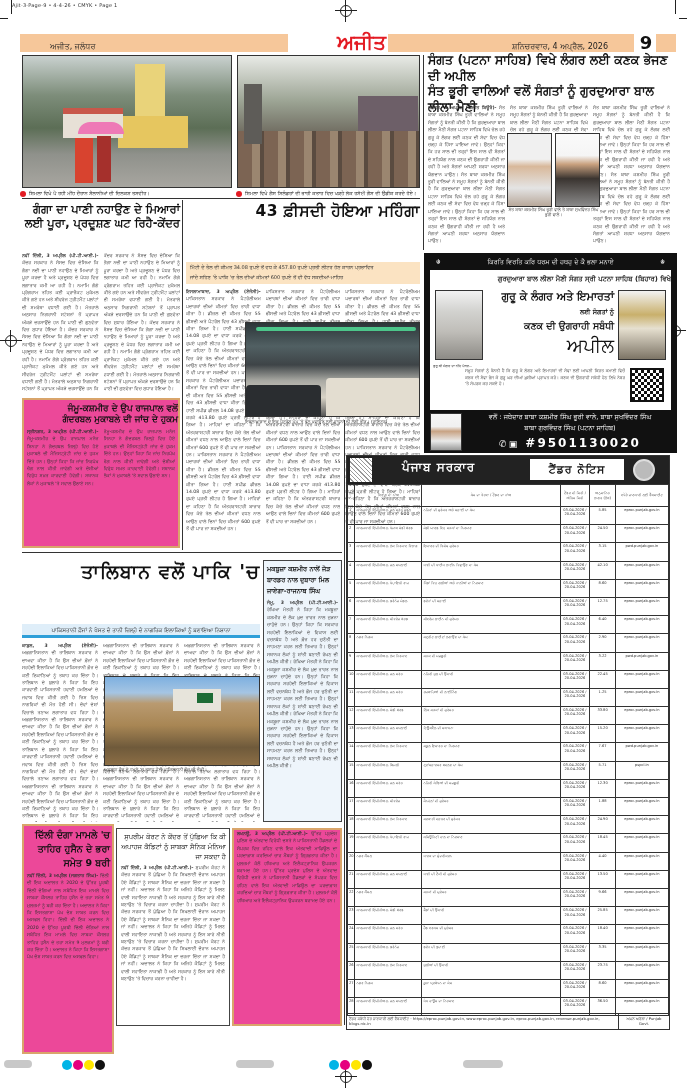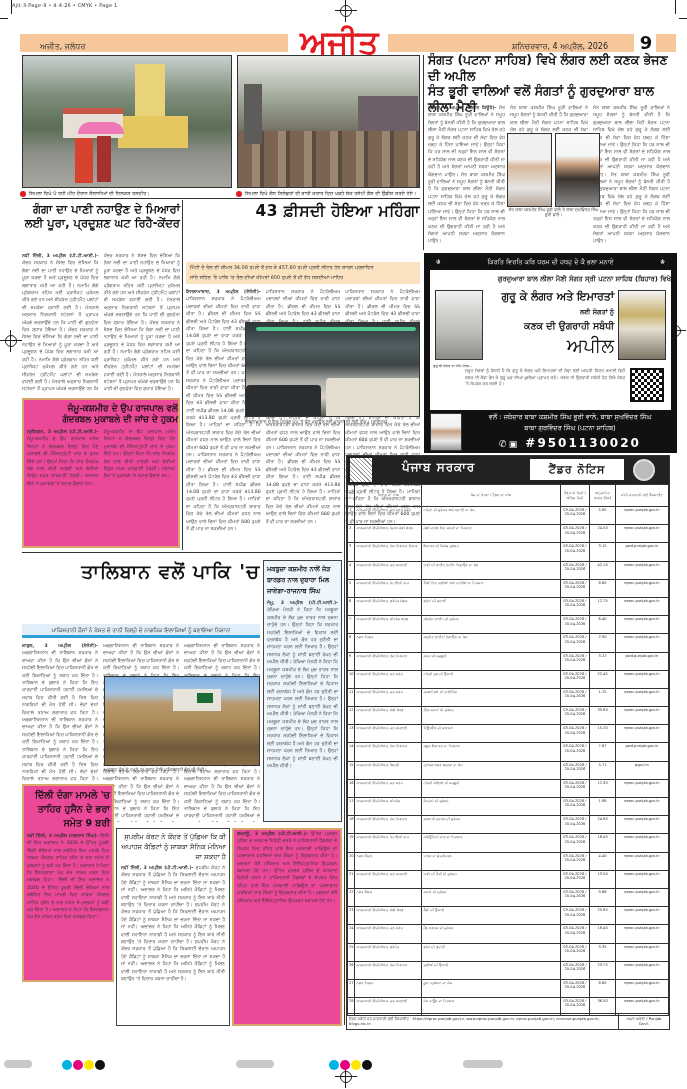--- a/index.html
+++ b/index.html
@@ -8,21 +8,21 @@
 .slug{top:2px;left:12px;font-size:5px;color:#333;letter-spacing:.2px}
 .reg{width:22px;height:22px}
 .reg:before{content:"";position:absolute;left:10px;top:0;width:1px;height:22px;background:#222}
 .reg:after{content:"";position:absolute;left:0;top:10px;width:22px;height:1px;background:#222}
 .reg .c{position:absolute;left:5px;top:5px;width:12px;height:12px;border:1px solid #222;border-radius:50%}
 .crop{background:#222}
 .mast-band{top:34px;height:18px;background:#f6c79a}
 .mast-left{left:20px;width:268px}
 .mast-right{left:388px;width:246px}
 .mast-left span,.mast-right span{font-size:8px;color:#222;line-height:18px}
-.logo{left:300px;top:28px;width:86px;height:28px;color:#e31b23;font-size:32px;font-weight:bold;text-align:left;font-family:"DejaVu Serif",serif;line-height:28px}
+.logo{left:300px;top:28px;width:86px;height:28px;color:#e31b23;font-size:20px;font-weight:bold;text-align:right;font-family:"DejaVu Serif",serif;line-height:28px}
 .pgno{left:636px;top:33px;width:20px;height:20px;font-size:18px;font-weight:bold;text-align:center;line-height:20px}
 .pgband{left:656px;top:34px;width:20px;height:18px;background:#f6c79a}
 .photo{border:1px solid #333;overflow:hidden}
 .caption{font-size:5px;line-height:8px;color:#222;white-space:nowrap;overflow:hidden}
 .caption .dot{display:inline-block;width:6px;height:6px;border-radius:50%;background:#e31b23;margin-right:3px;vertical-align:middle}
 .hl{font-weight:bold;text-align:right;color:#111;line-height:1.25}
 .body-text{font-size:4.6px;line-height:7.4px;color:#333;text-align:justify;overflow:hidden}
 .cols{display:flex;gap:5px}
 .cols > div{flex:1}
 .beige{background:#ec4899;border:2px solid #d9a56b}
@@ -53,21 +53,21 @@
   </div>
 <div class="abs reg" style="left:335px;top:1066px">
     <div class="c"></div>
   </div>
 <div class="abs crop" style="left:0;top:18px;width:8px;height:1px"></div>
 <div class="abs crop" style="left:11px;top:0;width:1px;height:14px"></div>
 <div class="abs crop" style="left:679px;top:18px;width:8px;height:1px"></div>
 <div class="abs crop" style="left:675px;top:0;width:1px;height:14px"></div>
 
 <div class="abs mast-band mast-left">
-  <span style="margin-left:20px">ਅਜੀਤ, ਜਲੰਧਰ</span>
+  <span style="margin-left:30px">ਅਜੀਤ, ਜਲੰਧਰ</span>
 </div>
 <div class="abs logo">ਅਜੀਤ</div>
 <div class="abs mast-band mast-right" style="text-align:right;padding-right:26px">
   <span>ਸ਼ਨਿਚਰਵਾਰ, 4 ਅਪ੍ਰੈਲ, 2026</span>
 </div>
 <div class="abs pgno">9</div>
 <div class="abs pgband"></div>
 
 <div class="abs photo" style="left:22px;top:55px;width:210px;height:133px;background:linear-gradient(180deg,#c9d1cf 0%,#7d8d7a 30%,#5c6e56 55%,#8f918b 75%,#a8a6a0 100%)">
   <div class="abs" style="left:112px;top:8px;width:30px;height:80px;background:#e9d37a"></div>
@@ -444,21 +444,21 @@
   <div class="abs" style="left:68px;top:12px;width:48px;height:22px;background:#e7e4db"></div>
   <div class="abs" style="left:92px;top:16px;width:16px;height:10px;background:#1d6b35"></div>
 </div>
 <div class="abs caption" style="left:104px;top:767px;width:156px;font-size:4.3px;white-space:normal;line-height:6px">ਅਫ਼ਗਾਨ ਫ਼ੌਜ ਦੇ ਹਮਲੇ 'ਚ ਤਬਾਹ ਹੋਈ ਪਾਕਿਸਤਾਨੀ ਫ਼ੌਜ ਦੀ ਚੌਕੀ।</div>
 
 <div class="abs" style="left:263px;top:560px;width:79px;height:262px;background:#eef5fb;border:1px solid #444">
   <div class="hl" style="font-size:6.5px;text-align:left;padding:3px 3px 2px;line-height:11px">ਮਕਬੂਜ਼ਾ ਕਸ਼ਮੀਰ ਨਾਲੋਂ ਜੋੜ ਬਾਰਡਰ ਨਾਲ ਦੁਬਾਰਾ ਮਿਲ ਜਾਏਗਾ-ਰਾਜਨਾਥ ਸਿੰਘ</div>
   <div class="body-text" style="padding:0 3px;height:205px;font-size:4.6px"><b>ਜੰਮੂ, 3 ਅਪ੍ਰੈਲ (ਪੀ.ਟੀ.ਆਈ.)-</b> <span>ਰੱਖਿਆ ਮੰਤਰੀ ਨੇ ਕਿਹਾ ਕਿ ਮਕਬੂਜ਼ਾ ਕਸ਼ਮੀਰ ਦੇ ਲੋਕ ਖ਼ੁਦ ਭਾਰਤ ਨਾਲ ਜੁੜਨਾ ਚਾਹੁੰਦੇ ਹਨ। ਉਨ੍ਹਾਂ ਕਿਹਾ ਕਿ ਸਰਕਾਰ ਸਰਹੱਦੀ ਇਲਾਕਿਆਂ ਦੇ ਵਿਕਾਸ ਲਈ ਵਚਨਬੱਧ ਹੈ ਅਤੇ ਫ਼ੌਜ ਹਰ ਚੁਣੌਤੀ ਦਾ ਸਾਹਮਣਾ ਕਰਨ ਲਈ ਤਿਆਰ ਹੈ। ਉਨ੍ਹਾਂ ਸਥਾਨਕ ਲੋਕਾਂ ਨੂੰ ਸ਼ਾਂਤੀ ਬਣਾਈ ਰੱਖਣ ਦੀ ਅਪੀਲ ਕੀਤੀ।</span> <span>ਰੱਖਿਆ ਮੰਤਰੀ ਨੇ ਕਿਹਾ ਕਿ ਮਕਬੂਜ਼ਾ ਕਸ਼ਮੀਰ ਦੇ ਲੋਕ ਖ਼ੁਦ ਭਾਰਤ ਨਾਲ ਜੁੜਨਾ ਚਾਹੁੰਦੇ ਹਨ। ਉਨ੍ਹਾਂ ਕਿਹਾ ਕਿ ਸਰਕਾਰ ਸਰਹੱਦੀ ਇਲਾਕਿਆਂ ਦੇ ਵਿਕਾਸ ਲਈ ਵਚਨਬੱਧ ਹੈ ਅਤੇ ਫ਼ੌਜ ਹਰ ਚੁਣੌਤੀ ਦਾ ਸਾਹਮਣਾ ਕਰਨ ਲਈ ਤਿਆਰ ਹੈ। ਉਨ੍ਹਾਂ ਸਥਾਨਕ ਲੋਕਾਂ ਨੂੰ ਸ਼ਾਂਤੀ ਬਣਾਈ ਰੱਖਣ ਦੀ ਅਪੀਲ ਕੀਤੀ।</span> <span>ਰੱਖਿਆ ਮੰਤਰੀ ਨੇ ਕਿਹਾ ਕਿ ਮਕਬੂਜ਼ਾ ਕਸ਼ਮੀਰ ਦੇ ਲੋਕ ਖ਼ੁਦ ਭਾਰਤ ਨਾਲ ਜੁੜਨਾ ਚਾਹੁੰਦੇ ਹਨ। ਉਨ੍ਹਾਂ ਕਿਹਾ ਕਿ ਸਰਕਾਰ ਸਰਹੱਦੀ ਇਲਾਕਿਆਂ ਦੇ ਵਿਕਾਸ ਲਈ ਵਚਨਬੱਧ ਹੈ ਅਤੇ ਫ਼ੌਜ ਹਰ ਚੁਣੌਤੀ ਦਾ ਸਾਹਮਣਾ ਕਰਨ ਲਈ ਤਿਆਰ ਹੈ। ਉਨ੍ਹਾਂ ਸਥਾਨਕ ਲੋਕਾਂ ਨੂੰ ਸ਼ਾਂਤੀ ਬਣਾਈ ਰੱਖਣ ਦੀ ਅਪੀਲ ਕੀਤੀ।</span></div>
 </div>
 
-<div class="abs beige" style="left:22px;top:784px;width:92px;height:198px">
+<div class="abs beige" style="left:22px;top:824px;width:92px;height:230px">
   <div class="hl" style="font-size:9.5px;line-height:14px;padding:2px 2px">ਦਿੱਲੀ ਦੰਗਾ ਮਾਮਲੇ 'ਚ ਤਾਹਿਰ ਹੁਸੈਨ ਦੇ ਭਰਾ ਸਮੇਤ 9 ਬਰੀ</div>
   <div class="body-text" style="padding:0 3px;height:138px"><b>ਨਵੀਂ ਦਿੱਲੀ, 3 ਅਪ੍ਰੈਲ (ਜਗਤਾਰ ਸਿੰਘ)-</b> <span>ਦਿੱਲੀ ਦੀ ਇਕ ਅਦਾਲਤ ਨੇ 2020 ਦੇ ਉੱਤਰ ਪੂਰਬੀ ਦਿੱਲੀ ਦੰਗਿਆਂ ਨਾਲ ਸਬੰਧਿਤ ਇਕ ਮਾਮਲੇ ਵਿਚ ਸਾਬਕਾ ਕੌਂਸਲਰ ਤਾਹਿਰ ਹੁਸੈਨ ਦੇ ਭਰਾ ਸਮੇਤ 9 ਮੁਲਜ਼ਮਾਂ ਨੂੰ ਬਰੀ ਕਰ ਦਿੱਤਾ ਹੈ। ਅਦਾਲਤ ਨੇ ਕਿਹਾ ਕਿ ਇਸਤਗਾਸਾ ਪੱਖ ਦੋਸ਼ ਸਾਬਤ ਕਰਨ ਵਿਚ ਅਸਫਲ ਰਿਹਾ।</span> <span>ਦਿੱਲੀ ਦੀ ਇਕ ਅਦਾਲਤ ਨੇ 2020 ਦੇ ਉੱਤਰ ਪੂਰਬੀ ਦਿੱਲੀ ਦੰਗਿਆਂ ਨਾਲ ਸਬੰਧਿਤ ਇਕ ਮਾਮਲੇ ਵਿਚ ਸਾਬਕਾ ਕੌਂਸਲਰ ਤਾਹਿਰ ਹੁਸੈਨ ਦੇ ਭਰਾ ਸਮੇਤ 9 ਮੁਲਜ਼ਮਾਂ ਨੂੰ ਬਰੀ ਕਰ ਦਿੱਤਾ ਹੈ। ਅਦਾਲਤ ਨੇ ਕਿਹਾ ਕਿ ਇਸਤਗਾਸਾ ਪੱਖ ਦੋਸ਼ ਸਾਬਤ ਕਰਨ ਵਿਚ ਅਸਫਲ ਰਿਹਾ।</span></div>
 </div>
 <div class="abs" style="left:116px;top:828px;width:114px;height:198px;border:1px solid #444">
   <div class="hl" style="font-size:6.8px;line-height:10px;padding:3px 3px 2px;font-weight:normal">ਸੁਪਰੀਮ ਕੋਰਟ ਨੇ ਕੇਂਦਰ ਤੋਂ ਪੁੱਛਿਆ ਕਿ ਕੀ ਅਪਾਹਜ ਕੈਡਿਟਾਂ ਨੂੰ ਸਾਬਕਾ ਸੈਨਿਕ ਮੰਨਿਆ ਜਾ ਸਕਦਾ ਹੈ</div>
   <div class="body-text" style="padding:0 4px;height:160px"><b>ਨਵੀਂ ਦਿੱਲੀ, 3 ਅਪ੍ਰੈਲ (ਪੀ.ਟੀ.ਆਈ.)-</b> <span>ਸੁਪਰੀਮ ਕੋਰਟ ਨੇ ਕੇਂਦਰ ਸਰਕਾਰ ਤੋਂ ਪੁੱਛਿਆ ਹੈ ਕਿ ਸਿਖਲਾਈ ਦੌਰਾਨ ਅਪਾਹਜ ਹੋਏ ਕੈਡਿਟਾਂ ਨੂੰ ਸਾਬਕਾ ਸੈਨਿਕ ਦਾ ਦਰਜਾ ਦਿੱਤਾ ਜਾ ਸਕਦਾ ਹੈ ਜਾਂ ਨਹੀਂ। ਅਦਾਲਤ ਨੇ ਕਿਹਾ ਕਿ ਅਜਿਹੇ ਕੈਡਿਟਾਂ ਨੂੰ ਮਿਲਣ ਵਾਲੀ ਸਹਾਇਤਾ ਨਾਕਾਫ਼ੀ ਹੈ ਅਤੇ ਸਰਕਾਰ ਨੂੰ ਇਸ ਬਾਰੇ ਨੀਤੀ ਬਣਾਉਣ 'ਤੇ ਵਿਚਾਰ ਕਰਨਾ ਚਾਹੀਦਾ ਹੈ।</span> <span>ਸੁਪਰੀਮ ਕੋਰਟ ਨੇ ਕੇਂਦਰ ਸਰਕਾਰ ਤੋਂ ਪੁੱਛਿਆ ਹੈ ਕਿ ਸਿਖਲਾਈ ਦੌਰਾਨ ਅਪਾਹਜ ਹੋਏ ਕੈਡਿਟਾਂ ਨੂੰ ਸਾਬਕਾ ਸੈਨਿਕ ਦਾ ਦਰਜਾ ਦਿੱਤਾ ਜਾ ਸਕਦਾ ਹੈ ਜਾਂ ਨਹੀਂ। ਅਦਾਲਤ ਨੇ ਕਿਹਾ ਕਿ ਅਜਿਹੇ ਕੈਡਿਟਾਂ ਨੂੰ ਮਿਲਣ ਵਾਲੀ ਸਹਾਇਤਾ ਨਾਕਾਫ਼ੀ ਹੈ ਅਤੇ ਸਰਕਾਰ ਨੂੰ ਇਸ ਬਾਰੇ ਨੀਤੀ ਬਣਾਉਣ 'ਤੇ ਵਿਚਾਰ ਕਰਨਾ ਚਾਹੀਦਾ ਹੈ।</span> <span>ਸੁਪਰੀਮ ਕੋਰਟ ਨੇ ਕੇਂਦਰ ਸਰਕਾਰ ਤੋਂ ਪੁੱਛਿਆ ਹੈ ਕਿ ਸਿਖਲਾਈ ਦੌਰਾਨ ਅਪਾਹਜ ਹੋਏ ਕੈਡਿਟਾਂ ਨੂੰ ਸਾਬਕਾ ਸੈਨਿਕ ਦਾ ਦਰਜਾ ਦਿੱਤਾ ਜਾ ਸਕਦਾ ਹੈ ਜਾਂ ਨਹੀਂ। ਅਦਾਲਤ ਨੇ ਕਿਹਾ ਕਿ ਅਜਿਹੇ ਕੈਡਿਟਾਂ ਨੂੰ ਮਿਲਣ ਵਾਲੀ ਸਹਾਇਤਾ ਨਾਕਾਫ਼ੀ ਹੈ ਅਤੇ ਸਰਕਾਰ ਨੂੰ ਇਸ ਬਾਰੇ ਨੀਤੀ ਬਣਾਉਣ 'ਤੇ ਵਿਚਾਰ ਕਰਨਾ ਚਾਹੀਦਾ ਹੈ।</span></div>
 </div>
 <div class="abs beige" style="left:232px;top:828px;width:110px;height:198px">
   <div class="body-text" style="padding:0 3px;height:150px"><b>ਲਖਨਊ, 3 ਅਪ੍ਰੈਲ (ਪੀ.ਟੀ.ਆਈ.)-</b> <span>ਉੱਤਰ ਪ੍ਰਦੇਸ਼ ਪੁਲਿਸ ਦੇ ਅੱਤਵਾਦ ਵਿਰੋਧੀ ਦਸਤੇ ਨੇ ਪਾਕਿਸਤਾਨੀ ਹੈਂਡਲਰਾਂ ਦੇ ਸੰਪਰਕ ਵਿਚ ਰਹਿਣ ਵਾਲੇ ਇਕ ਅੱਤਵਾਦੀ ਮਾਡਿਊਲ ਦਾ ਪਰਦਾਫ਼ਾਸ਼ ਕਰਦਿਆਂ ਚਾਰ ਮੈਂਬਰਾਂ ਨੂੰ ਗ੍ਰਿਫ਼ਤਾਰ ਕੀਤਾ ਹੈ। ਮੁਲਜ਼ਮਾਂ ਕੋਲੋਂ ਹਥਿਆਰ ਅਤੇ ਇਲੈਕਟ੍ਰਾਨਿਕ ਉਪਕਰਨ ਬਰਾਮਦ ਹੋਏ ਹਨ।</span> <span>ਉੱਤਰ ਪ੍ਰਦੇਸ਼ ਪੁਲਿਸ ਦੇ ਅੱਤਵਾਦ ਵਿਰੋਧੀ ਦਸਤੇ ਨੇ ਪਾਕਿਸਤਾਨੀ ਹੈਂਡਲਰਾਂ ਦੇ ਸੰਪਰਕ ਵਿਚ ਰਹਿਣ ਵਾਲੇ ਇਕ ਅੱਤਵਾਦੀ ਮਾਡਿਊਲ ਦਾ ਪਰਦਾਫ਼ਾਸ਼ ਕਰਦਿਆਂ ਚਾਰ ਮੈਂਬਰਾਂ ਨੂੰ ਗ੍ਰਿਫ਼ਤਾਰ ਕੀਤਾ ਹੈ। ਮੁਲਜ਼ਮਾਂ ਕੋਲੋਂ ਹਥਿਆਰ ਅਤੇ ਇਲੈਕਟ੍ਰਾਨਿਕ ਉਪਕਰਨ ਬਰਾਮਦ ਹੋਏ ਹਨ।</span></div>
 </div>

